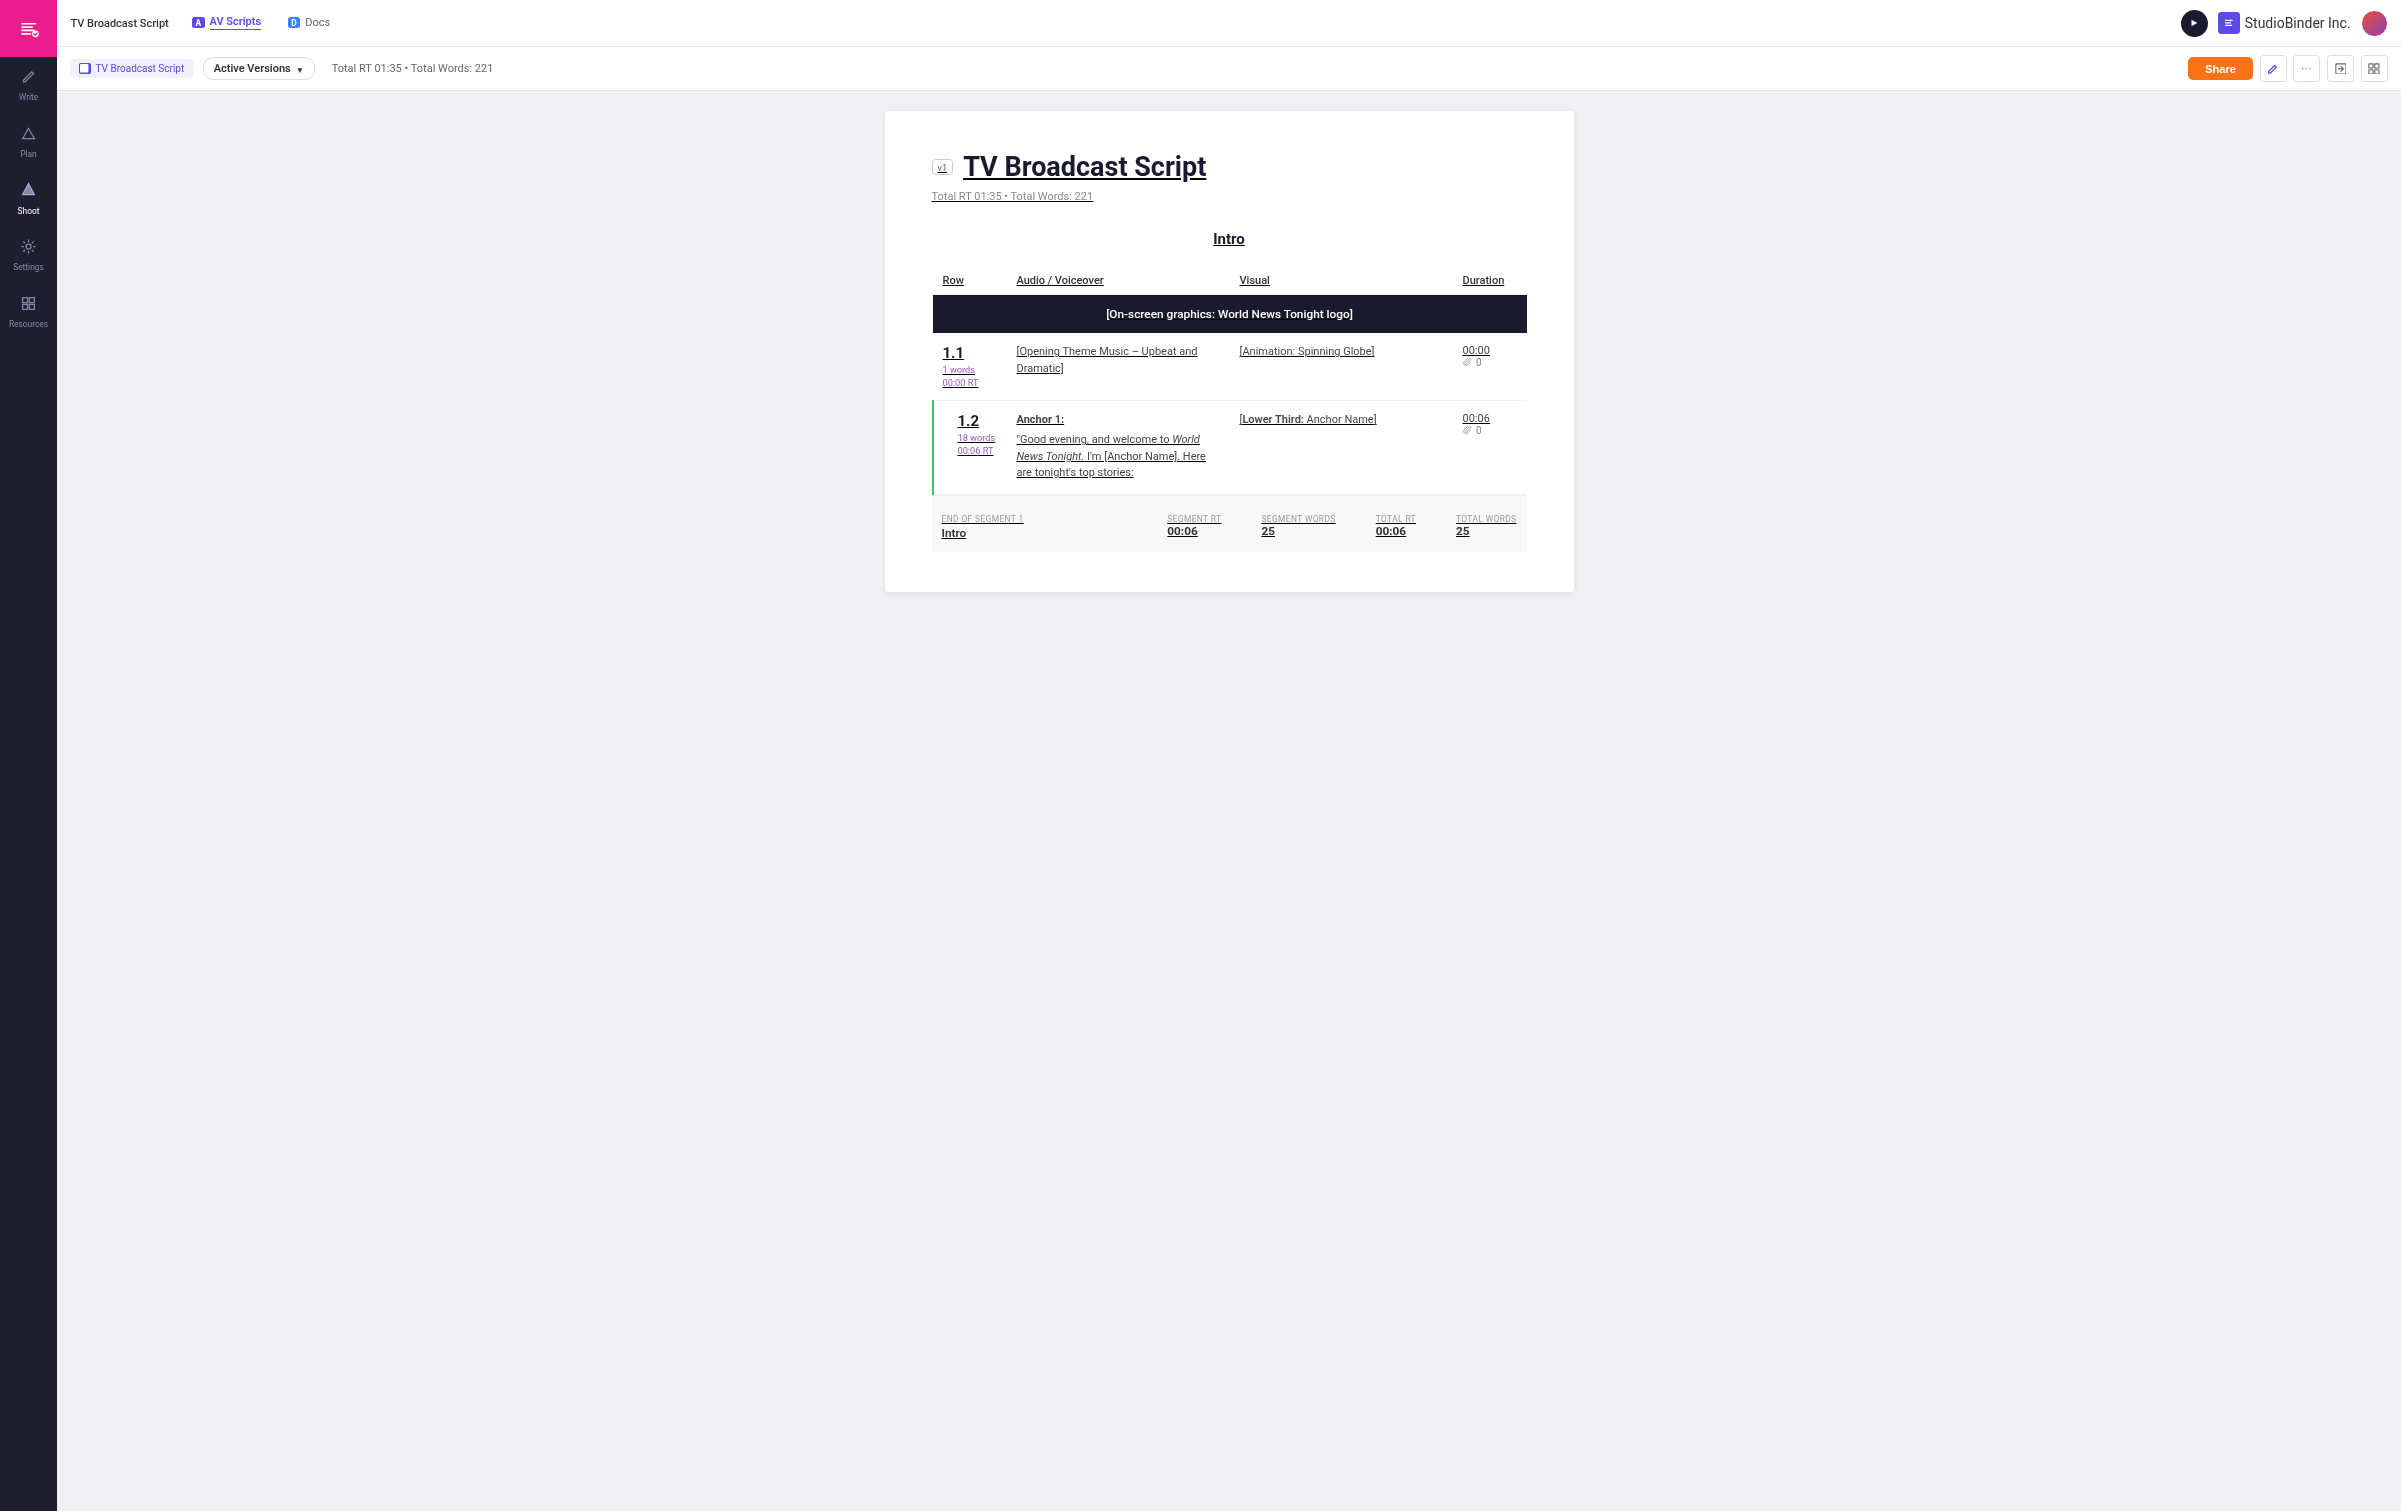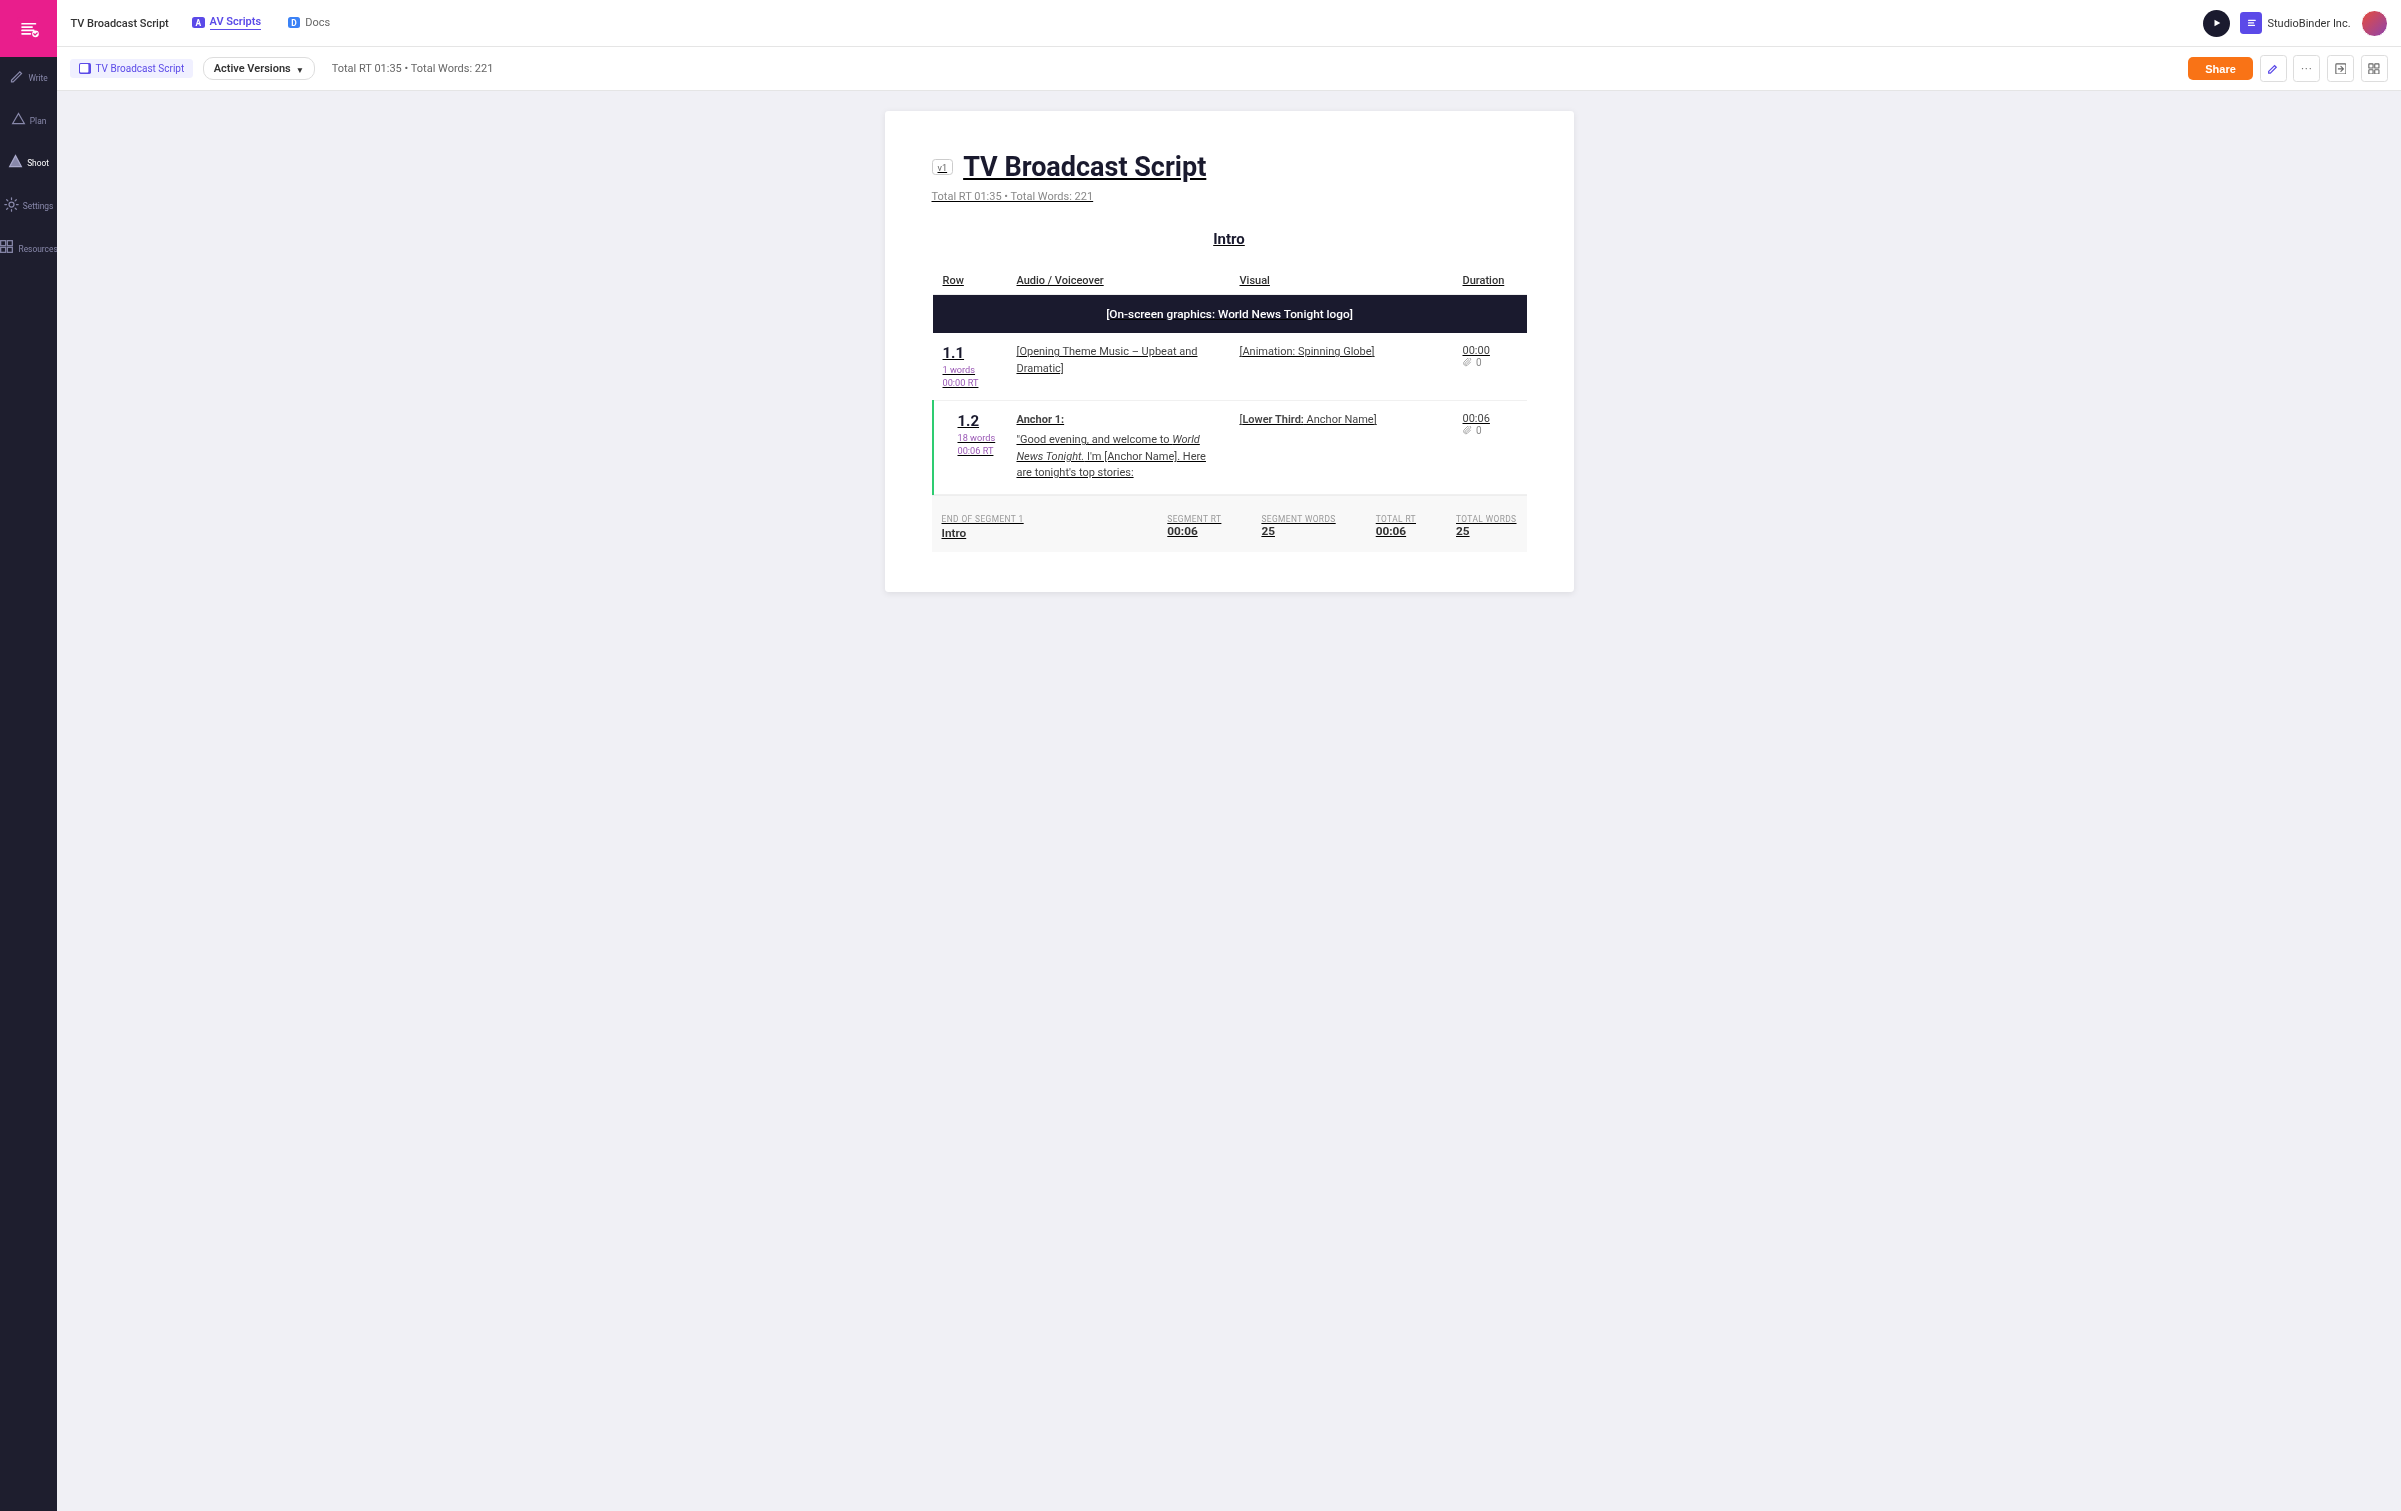--- a/index.html
+++ b/index.html
@@ -21,21 +21,21 @@
       background: #e91e8c;
       display: flex;
       align-items: center;
       justify-content: center;
       color: white;
       font-size: 18.5px;
       flex-shrink: 0;
     }
     .sidebar-item {
       display: flex;
-      flex-direction: row;
+      flex-direction: column;
       align-items: center;
       justify-content: center;
       width: 57px;
       padding: 11.8px 0;
       color: #8888aa;
       font-size: 8.4px;
       gap: 4.2px;
       cursor: pointer;
     }
     .sidebar-item.active { color: #ffffff; }
@@ -91,21 +91,21 @@
       align-items: center;
       justify-content: center;
       color: white;
       font-size: 10px;
       cursor: pointer;
     }
     .studio-binder-badge {
       display: flex;
       align-items: center;
       gap: 5px;
-      font-size: 11px;
+      font-size: 14px;
       color: #333;
     }
     .sb-logo {
       width: 22px;
       height: 22px;
       background: #5b4ae8;
       border-radius: 3.4px;
       display: flex;
       align-items: center;
       justify-content: center;

